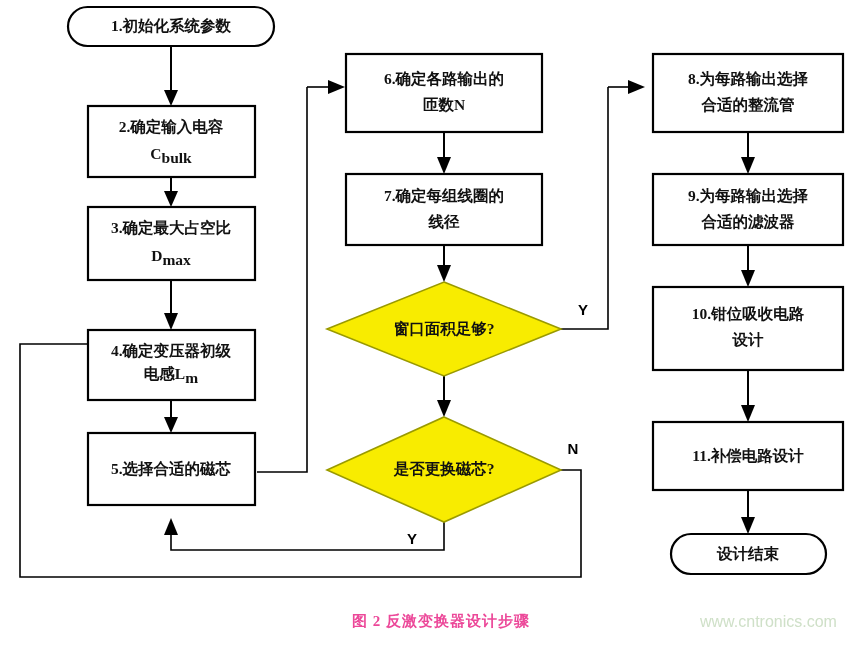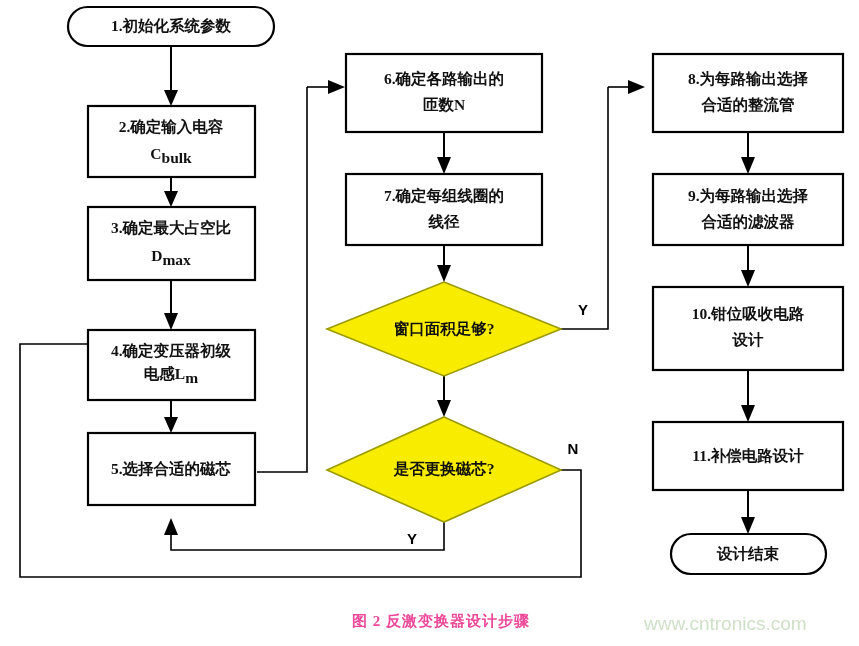--- a/index.html
+++ b/index.html
@@ -89,24 +89,24 @@
     top: 612px;
     font-family: "Liberation Serif", "DejaVu Serif", serif;
     font-size: 15px;
     font-weight: bold;
     color: #ec4899;
     letter-spacing: 1px;
     white-space: nowrap;
   }
   .watermark {
     position: absolute;
-    left: 644px;
+    left: 700px;
     top: 613px;
     font-family: "Liberation Sans", "DejaVu Sans", sans-serif;
-    font-size: 19px;
+    font-size: 16px;
     color: #cfe0c8;
     white-space: nowrap;
   }
 </style>
 </head>
 <body>
 
 <div id="flow-root">
   <svg class="flow-svg" viewBox="0 0 859 646" xmlns="http://www.w3.org/2000/svg">
 

